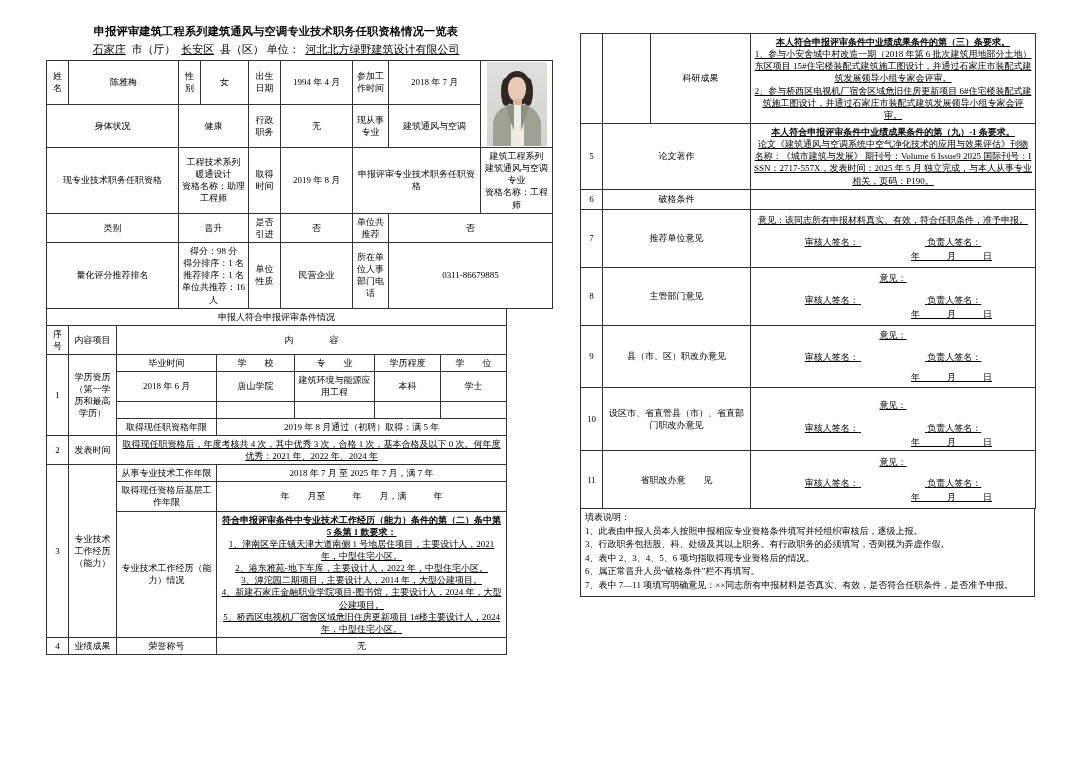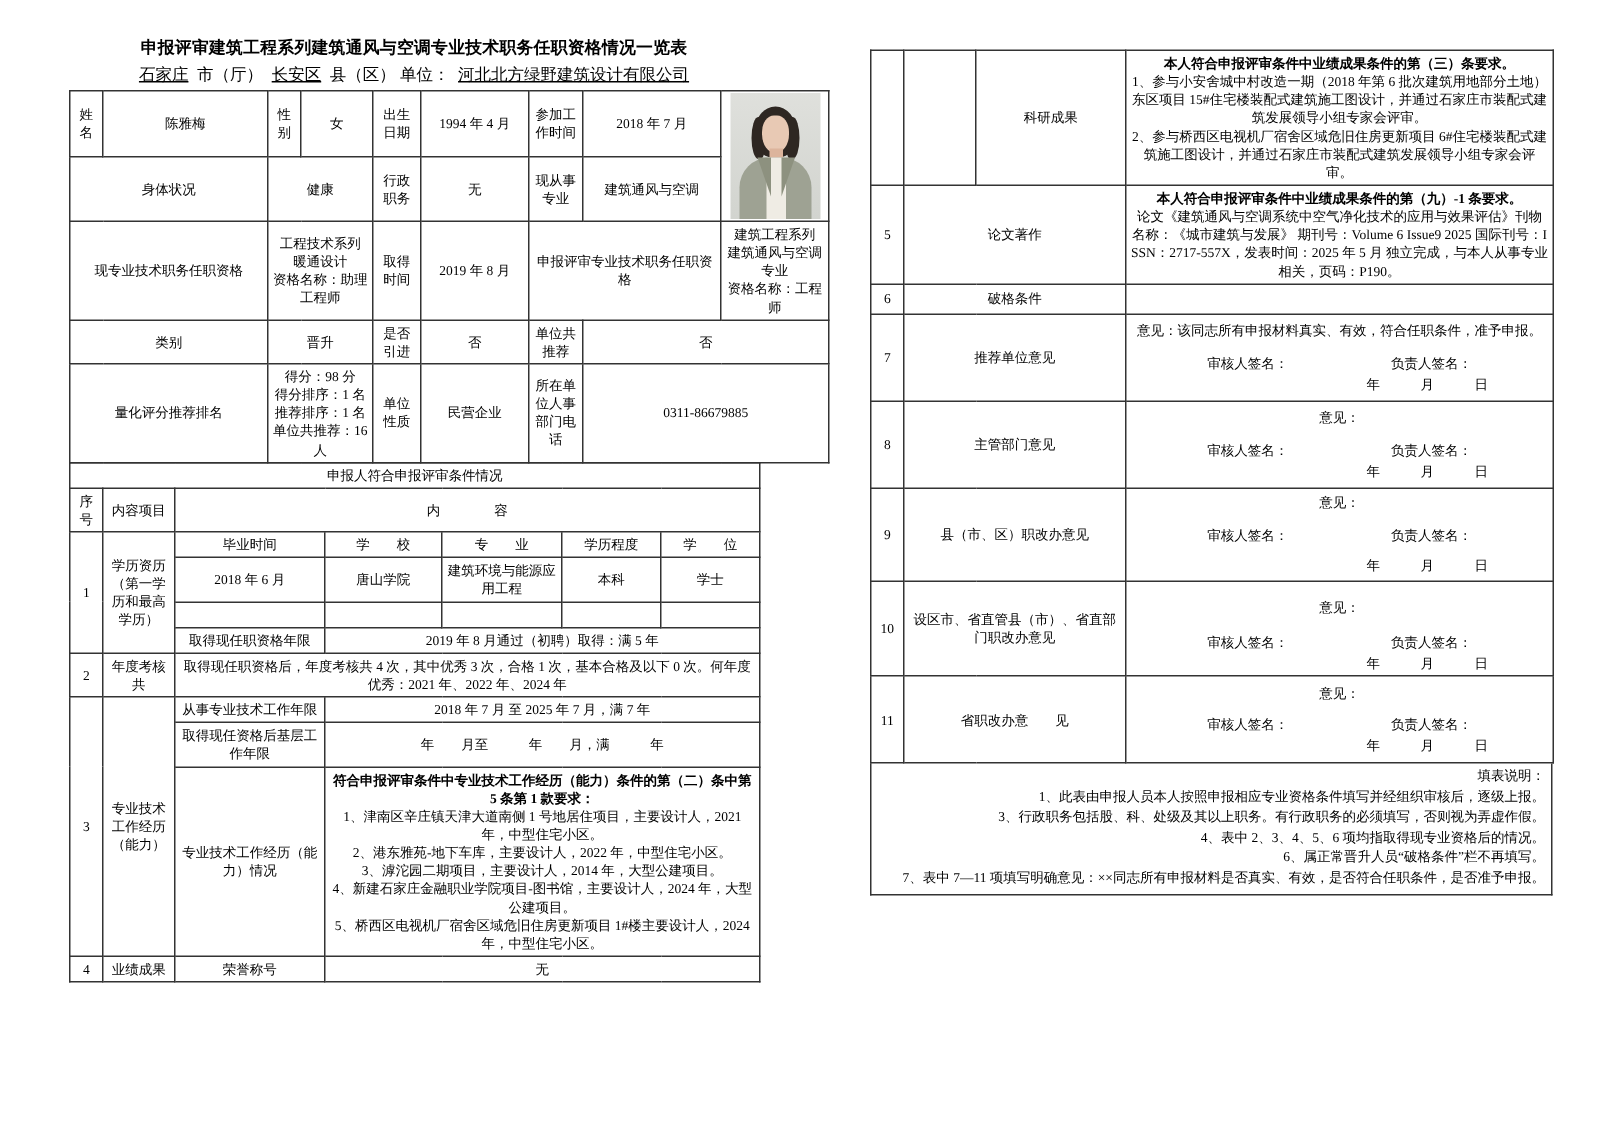--- a/index.html
+++ b/index.html
@@ -64,20 +64,21 @@
     vertical-align: middle;
     word-break: break-all;
   }
   td.vmid-left {
     text-align: left;
     vertical-align: middle;
   }
   td.top-left {
     text-align: left;
     vertical-align: top;
+    text-decoration: underline;
   }
   .bold { font-weight: bold; }
   .lh-body { line-height: 1.5; }
 
   .photo-cell {
     padding: 1px !important;
   }
   .photo {
     width: 60px;
     height: 84px;
@@ -147,21 +148,21 @@
     border-right: 9px solid transparent;
     border-top: 26px solid #8d917f;
   }
 
   .note-box {
     border: 1px solid #333333;
     border-top: none;
     font-size: 9px;
     line-height: 1.5;
     padding: 2px 4px 4px 4px;
-    text-align: right;
+    text-align: left;
   }
   .note-box .nt { display: block; }
 </style>
 </head>
 <body>
 
 <div class="page">
 
   <div class="panel-left">
 
@@ -303,21 +304,21 @@
         <td>&nbsp;</td>
         <td>&nbsp;</td>
       </tr>
       <tr>
         <td>取得现任职资格年限</td>
         <td colspan="4">2019 年 8 月通过（初聘）取得：满 5 年</td>
       </tr>
 
       <tr>
         <td>2</td>
-        <td style="word-break:break-all">年度考核共</td>
+        <td style="word-break:break-all">发表时间</td>
         <td colspan="5" class="top-left lh-body">取得现任职资格后，年度考核共 4 次，其中优秀 3 次，合格 1 次，基本合格及以下 0 次。何年度优秀：2021 年、2022 年、2024 年</td>
       </tr>
 
       <tr>
         <td rowspan="3">3</td>
         <td rowspan="3" style="word-break:break-all">专业技术工作经历（能力）</td>
         <td>从事专业技术工作年限</td>
         <td colspan="4">2018 年 7 月 至 2025 年 7 月，满 7 年</td>
       </tr>
       <tr>

